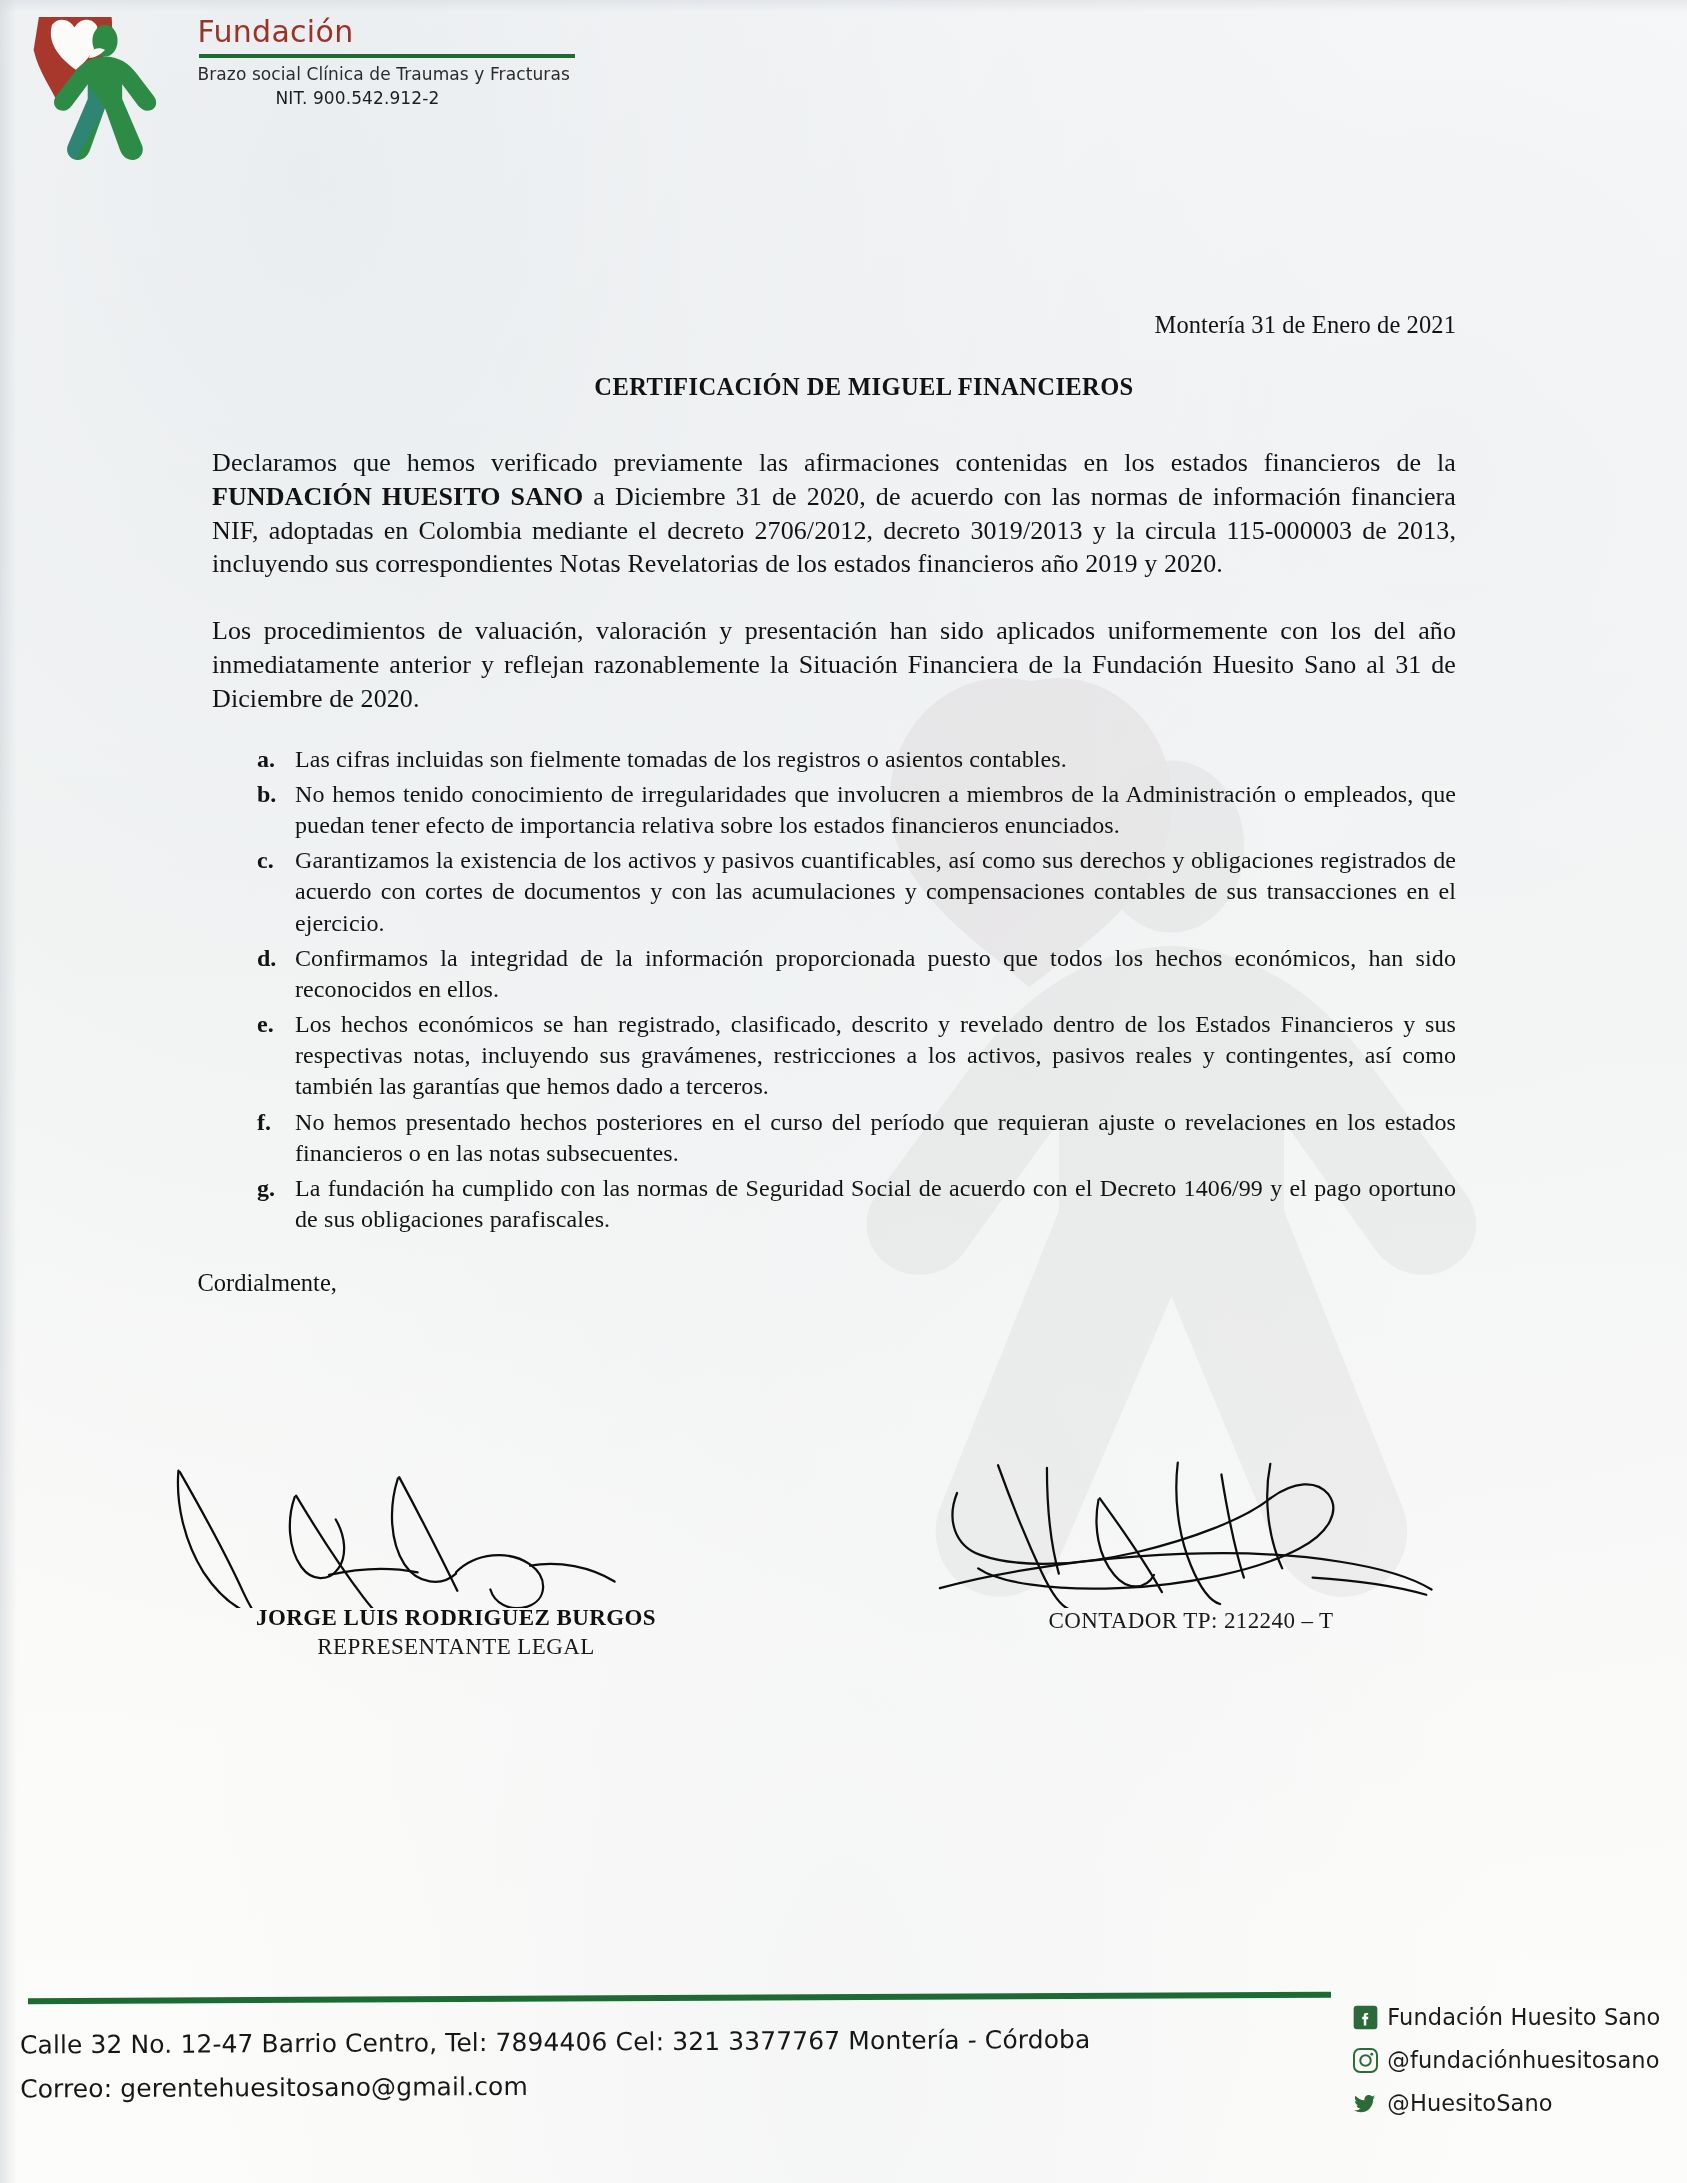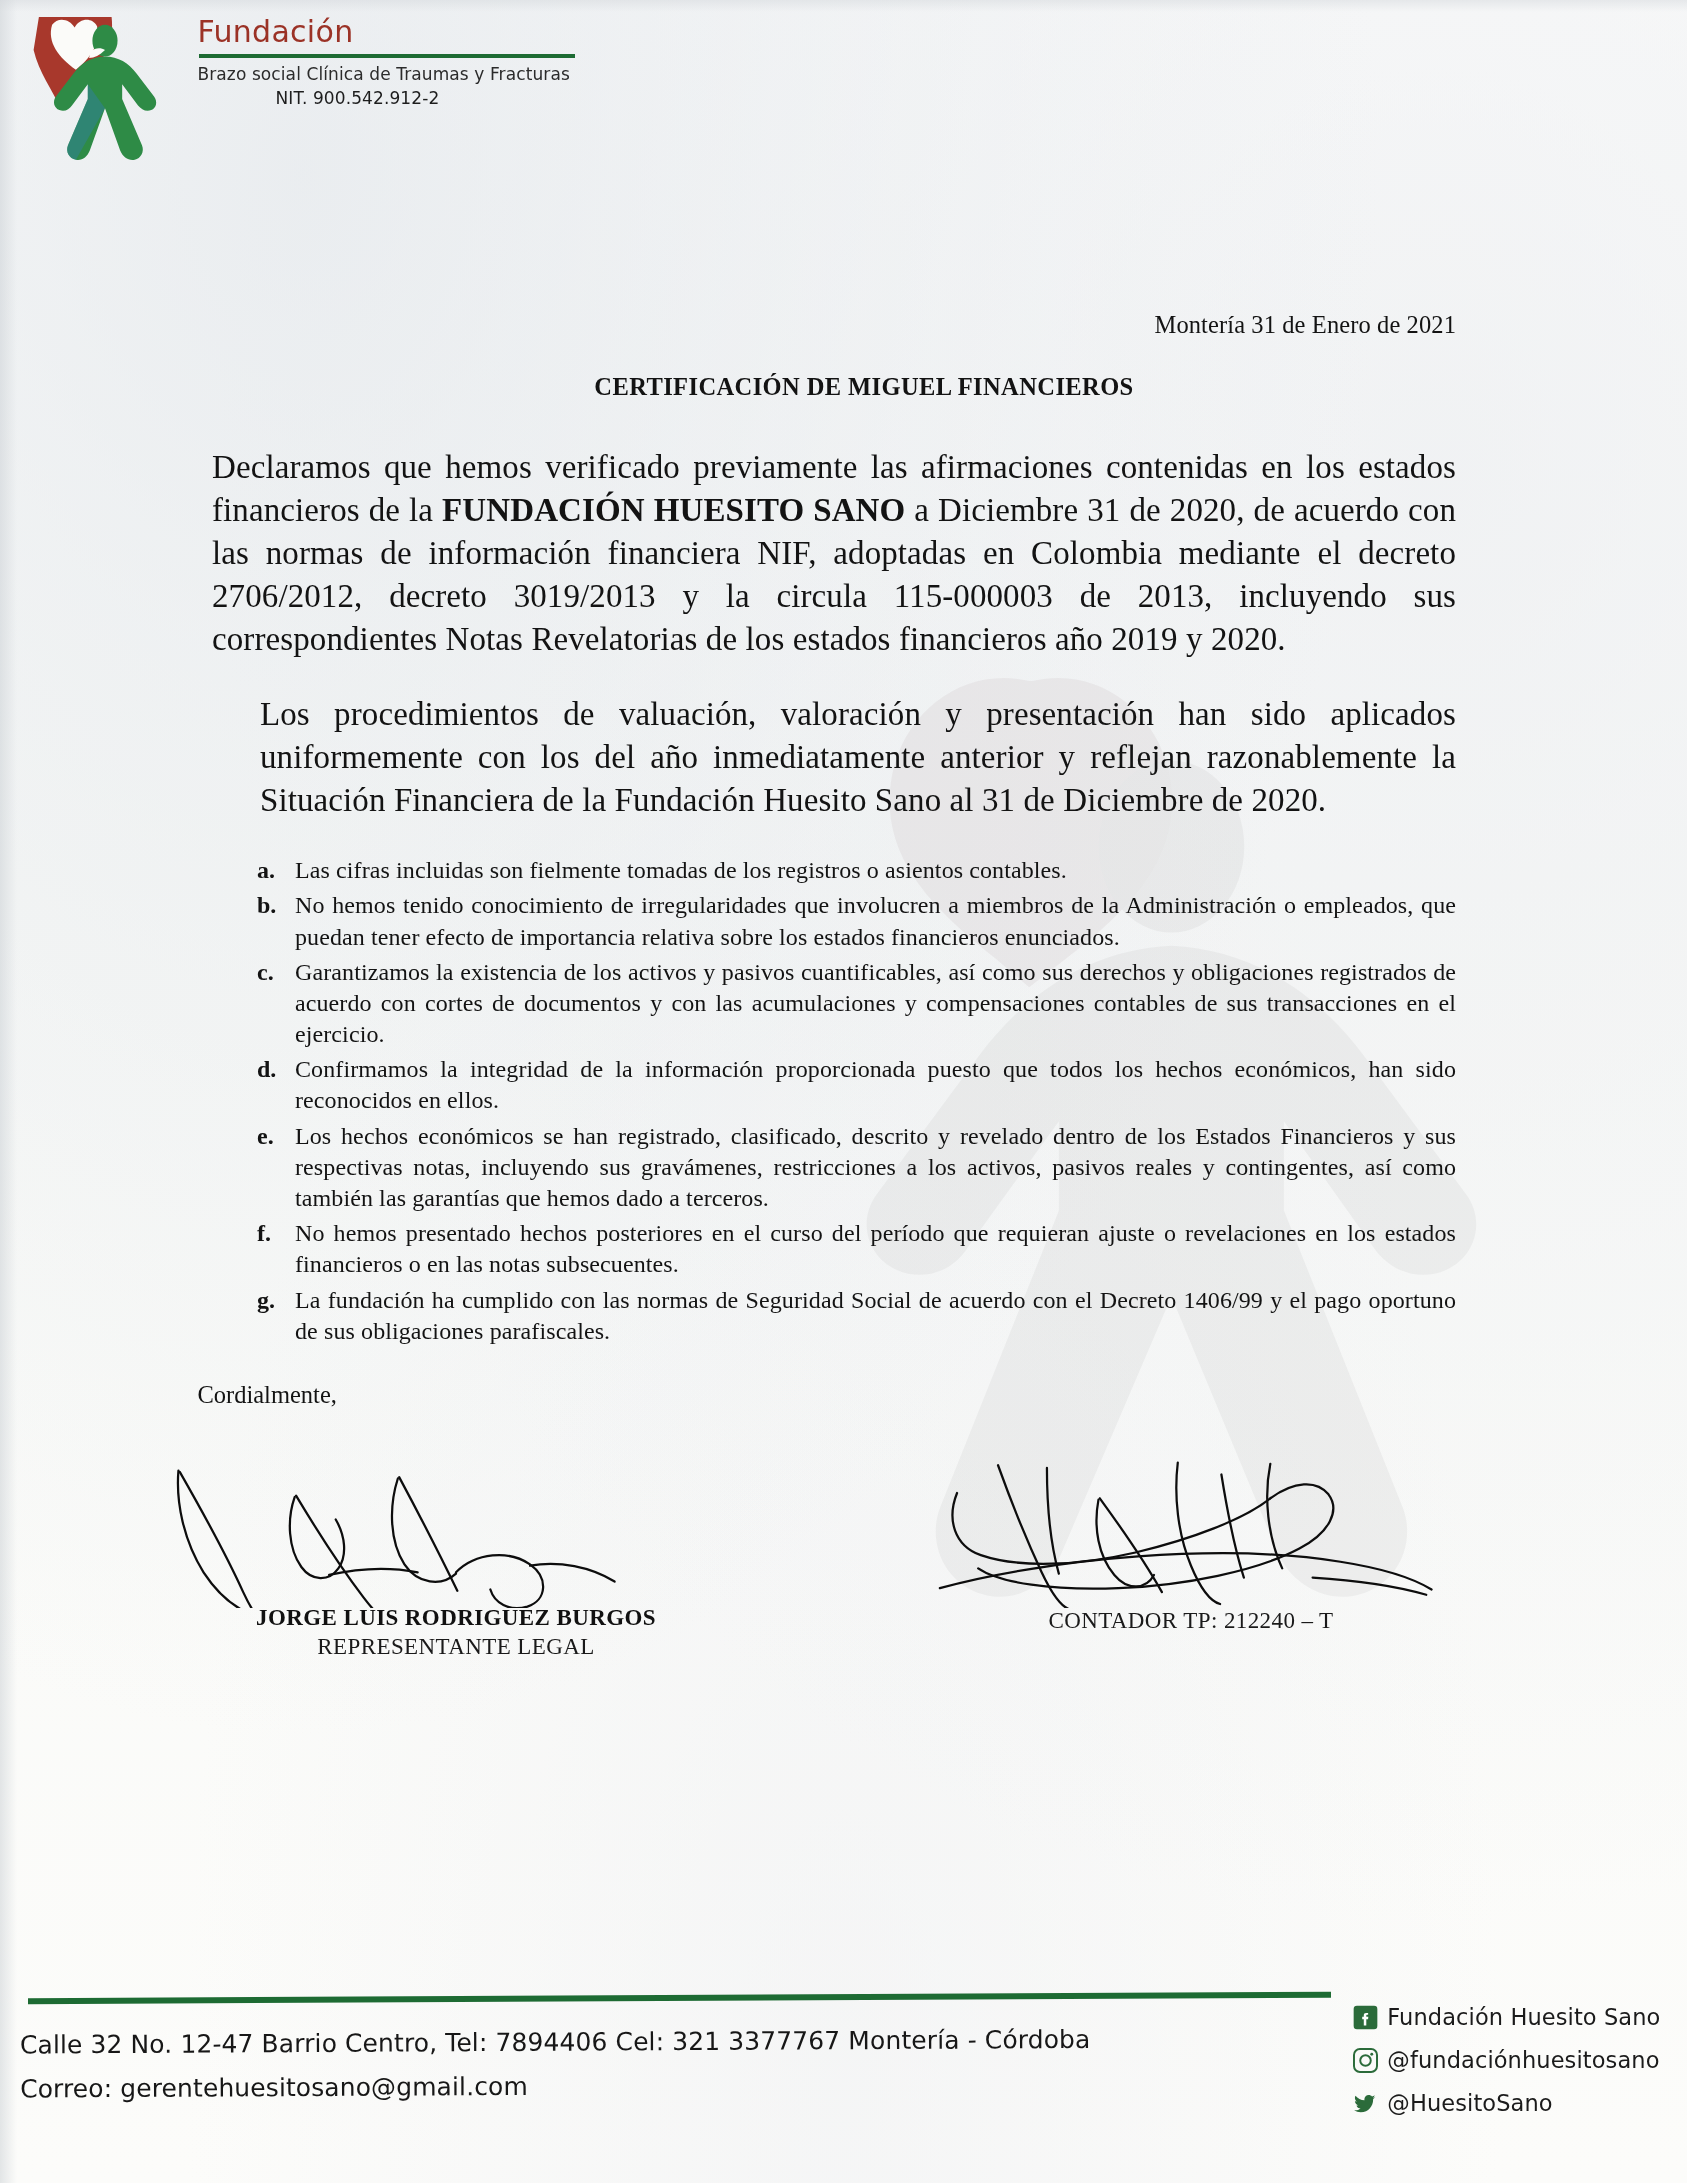--- a/index.html
+++ b/index.html
@@ -131,28 +131,28 @@
   }
   .doc-title {
     text-align: center;
     font-weight: bold;
     font-size: 24.5px;
     letter-spacing: 0.4px;
     margin-top: 34px;
     margin-left: 60px;
   }
   .para {
-    font-size: 33px;
+    font-size: 26px;
     line-height: 1.30;
     text-align: justify;
     margin-top: 45px;
     letter-spacing: 0.1px;
   }
   .para .b { font-weight: bold; }
-  .para-2 { margin-top: 33px; margin-left: 48px; }
+  .para-2 { margin-top: 33px; }
 
   ol.claims {
     list-style: none;
     margin: 28px 0 0 0;
     padding: 0;
   }
   ol.claims > li {
     display: flex;
     align-items: flex-start;
     font-size: 24px;

